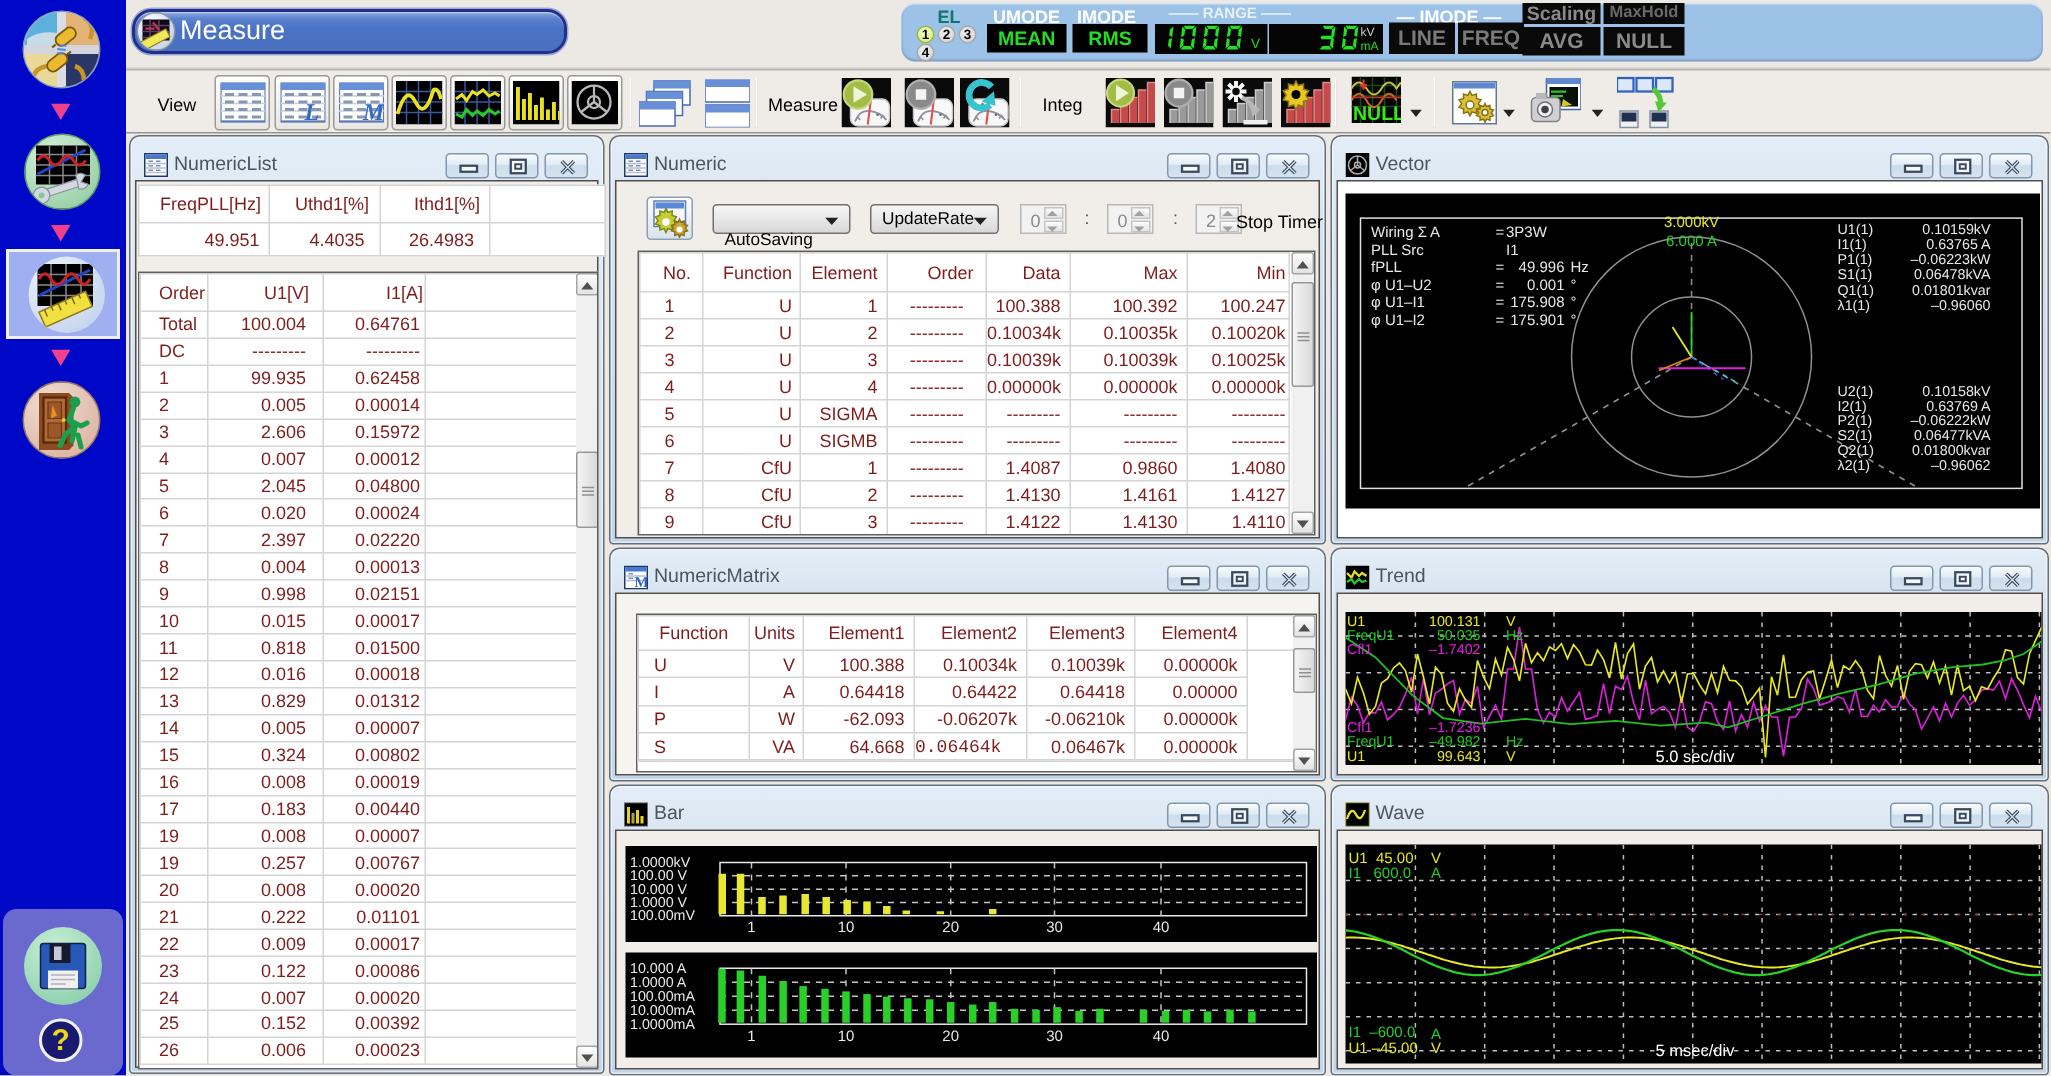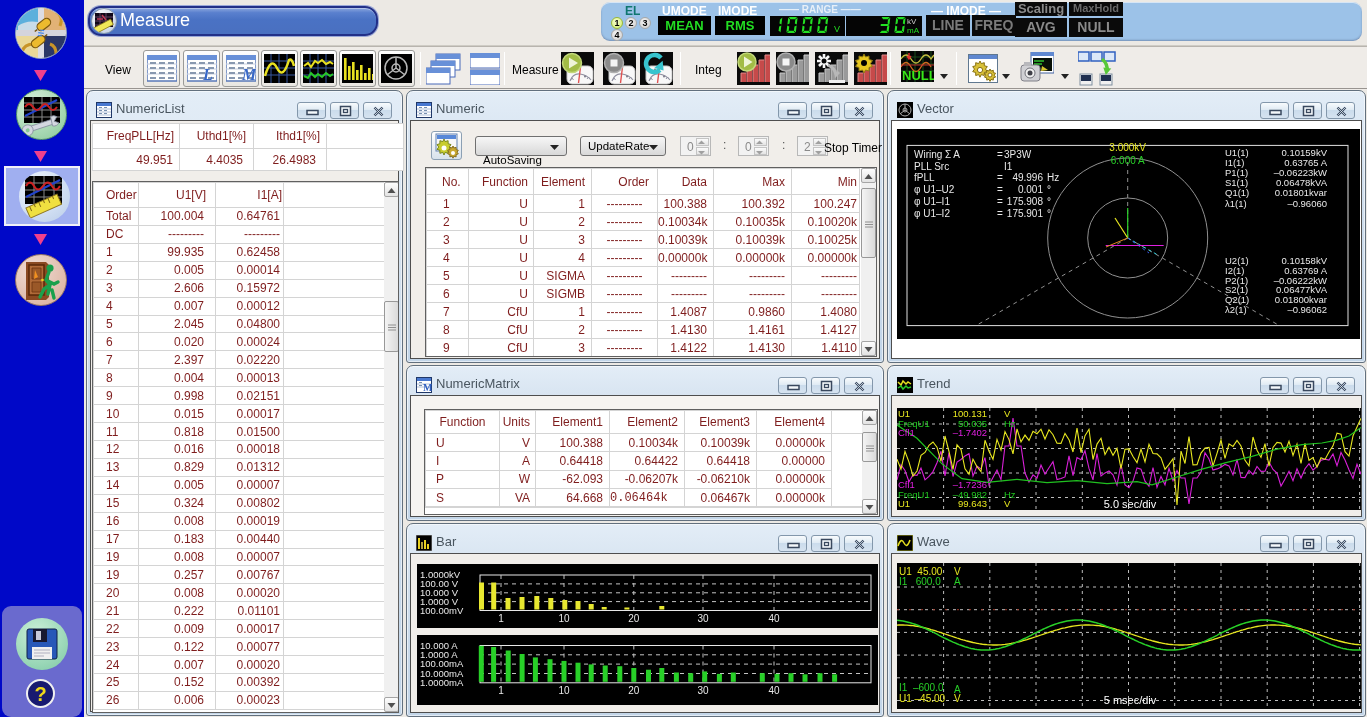--- a/index.html
+++ b/index.html
@@ -660,21 +660,21 @@
               </tr>
               <tr style="height:17.93px;">
                 <td style="padding-left:12px;">22</td>
                 <td style="text-align:right;padding-right:11px;">0.009</td>
                 <td style="text-align:right;padding-right:3px;">0.00017</td>
                 <td></td>
               </tr>
               <tr style="height:17.93px;">
                 <td style="padding-left:12px;">23</td>
                 <td style="text-align:right;padding-right:11px;">0.122</td>
-                <td style="text-align:right;padding-right:3px;">0.00077</td>
+                <td style="text-align:right;padding-right:3px;">0.00086</td>
                 <td></td>
               </tr>
               <tr style="height:17.93px;">
                 <td style="padding-left:12px;">24</td>
                 <td style="text-align:right;padding-right:11px;">0.007</td>
                 <td style="text-align:right;padding-right:3px;">0.00020</td>
                 <td></td>
               </tr>
               <tr style="height:17.93px;">
                 <td style="padding-left:12px;">25</td>

